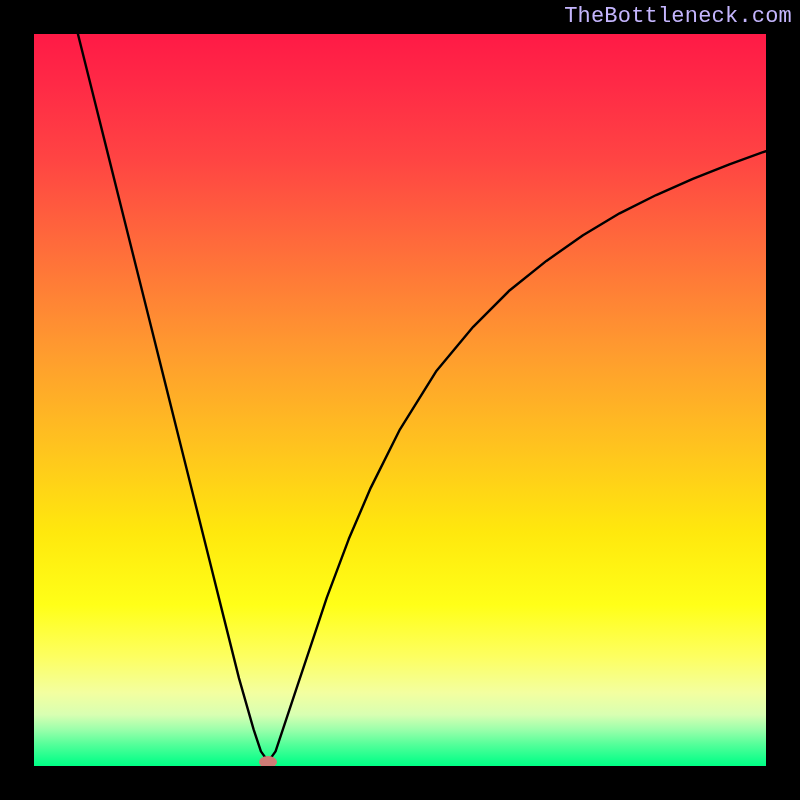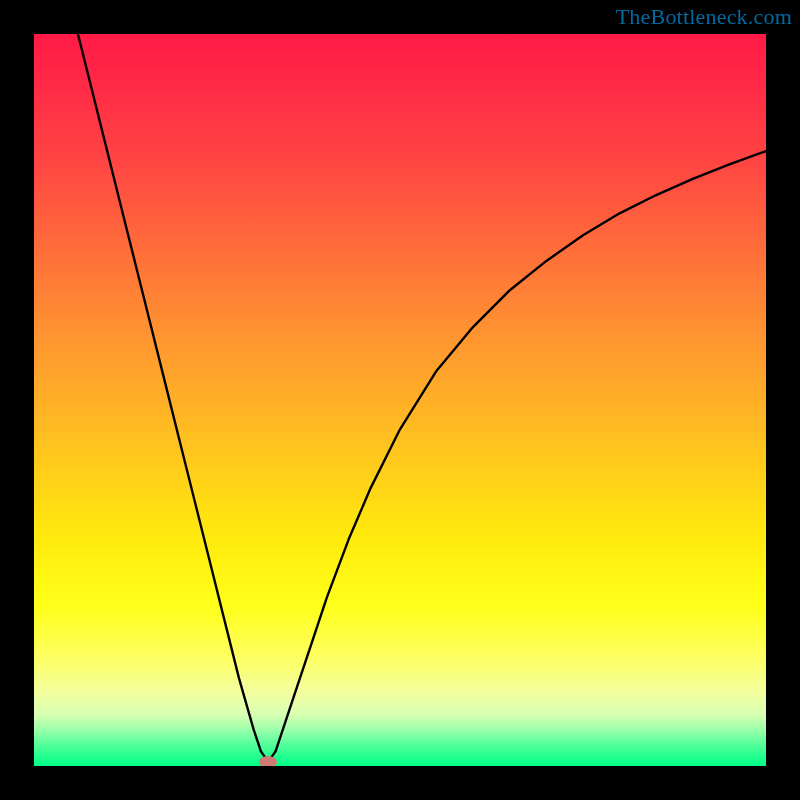--- a/index.html
+++ b/index.html
@@ -60,24 +60,24 @@
     width: 18px;
     height: 12px;
     border-radius: 50%;
     background: #d07c76;
     transform: translate(-50%, -50%);
   }
   .watermark {
     position: absolute;
     top: 4px;
     right: 8px;
-    color: #0369a1;
+    color: #c4b5fd;
     font-size: 22px;
     letter-spacing: 0.2px;
-    font-family: Liberation Serif, serif;
+    font-family: Liberation Mono, monospace;
   }
 </style>
 </head>
 <body>
 
 <div class="frame">
 
   <div class="plot-area">
     <div class="gradient-bg"></div>
     <svg class="curve" viewBox="0 0 732 732" preserveAspectRatio="none">

